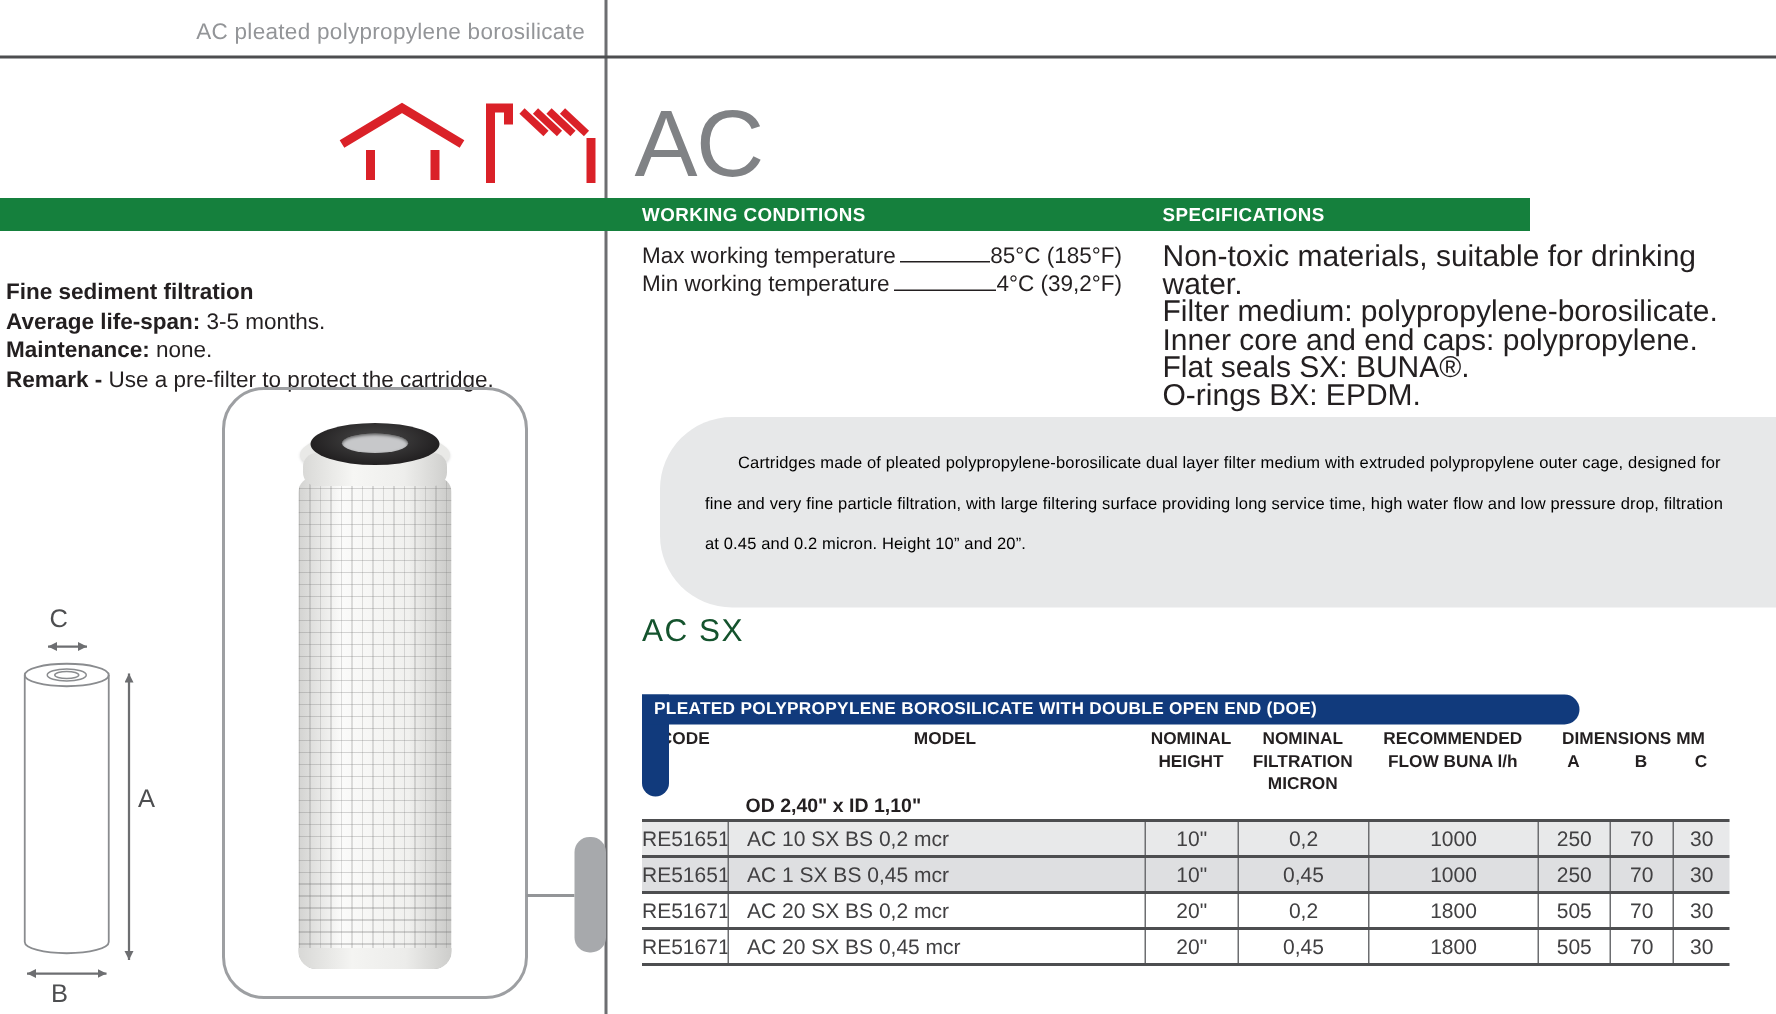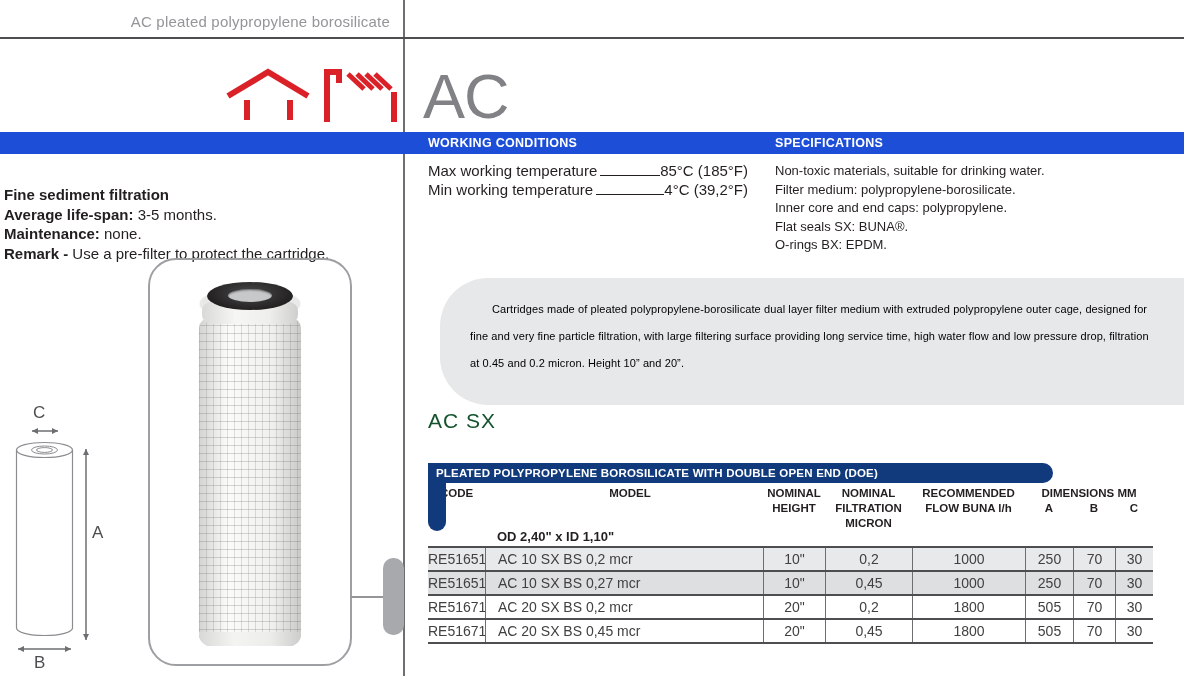--- a/index.html
+++ b/index.html
@@ -16,36 +16,36 @@
 
   
   .icons{position:absolute;left:226px;top:68px;display:flex;gap:12px;}
 
   
   .title{position:absolute;left:423px;top:60px;display:flex;align-items:center;gap:9px;color:#808285;}
   .title .t-prefix{font-size:63px;letter-spacing:-1px;}
   .title .t-rest{font-size:39px;letter-spacing:-0.5px;}
 
   
-  .blue-bar{position:absolute;left:0;top:132px;width:1184px;height:22px;background:#1d4ed8;}
+  .blue-bar{position:absolute;left:0;top:132px;width:1020px;height:22px;background:#15803d;}
   .blue-bar span{position:absolute;top:0;line-height:22px;color:#fff;font-weight:bold;
                  font-size:12.5px;letter-spacing:.3px;}
   .wc-label{left:428px;} .sp-label{left:775px;}
 
   
   .left-info{position:absolute;left:4px;top:161px;font-size:15px;line-height:19.5px;margin-top:24px;}
   .left-info b{font-weight:bold;}
 
   
   .work-cond{position:absolute;left:428px;top:162px;width:320px;font-size:15px;}
   .wc-row{display:flex;align-items:baseline;height:19px;white-space:nowrap;}
   .wc-fill{flex:1;border-bottom:1.5px solid #231f20;margin:0 0 2px 3px;}
 
   
-  .specs{position:absolute;left:775px;top:162px;width:400px;font-size:13px;line-height:18.6px;}
+  .specs{position:absolute;left:775px;top:162px;width:400px;font-size:20px;line-height:18.6px;}
 
   
   .desc-box{position:absolute;left:440px;top:278px;width:744px;height:127px;background:#e7e8e9;
             border-radius:48px 0 0 48px;box-sizing:border-box;padding:18px 26px 0 30px;}
   .desc-box p{margin:0;text-indent:22px;font-size:11px;line-height:27px;color:#000000;letter-spacing:.1px;}
 
   
   .series{position:absolute;left:428px;top:409px;font-size:21px;color:#14532d;letter-spacing:1px;}
 
   
@@ -223,21 +223,21 @@
           <div>10"</div>
           <div>0,2</div>
           <div>1000</div>
           <div>250</div>
           <div>70</div>
           <div>30</div>
         </div>
 
         <div class="data-row">
           <div class="cell-code">RE5165102</div>
-          <div class="cell-model">AC 10 SX BS 0,27 mcr</div>
+          <div class="cell-model">AC 1 SX BS 0,45 mcr</div>
           <div>10"</div>
           <div>0,45</div>
           <div>1000</div>
           <div>250</div>
           <div>70</div>
           <div>30</div>
         </div>
 
         <div class="data-row">
           <div class="cell-code">RE5167101</div>

